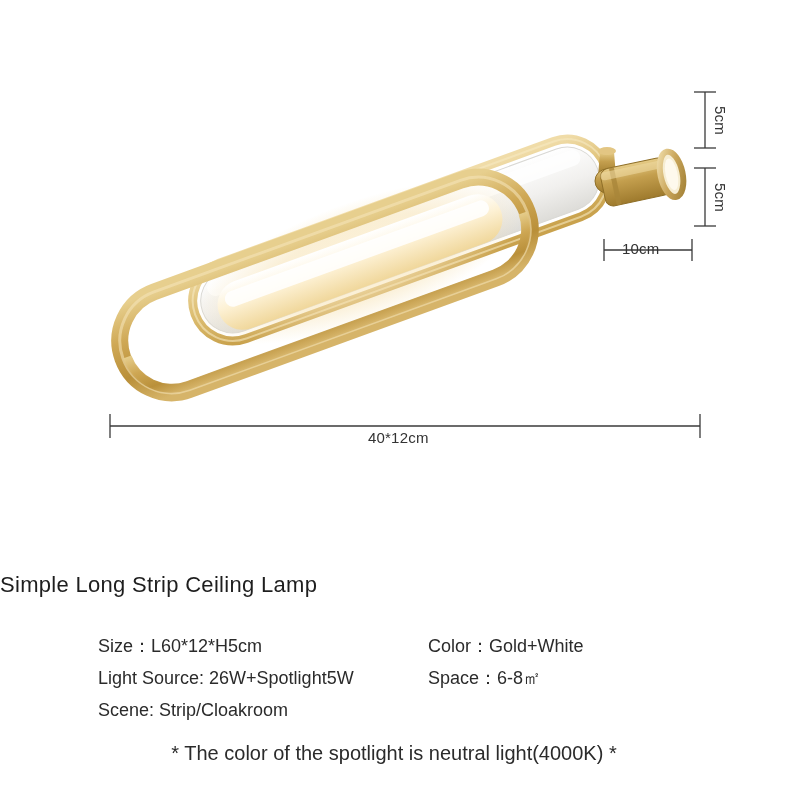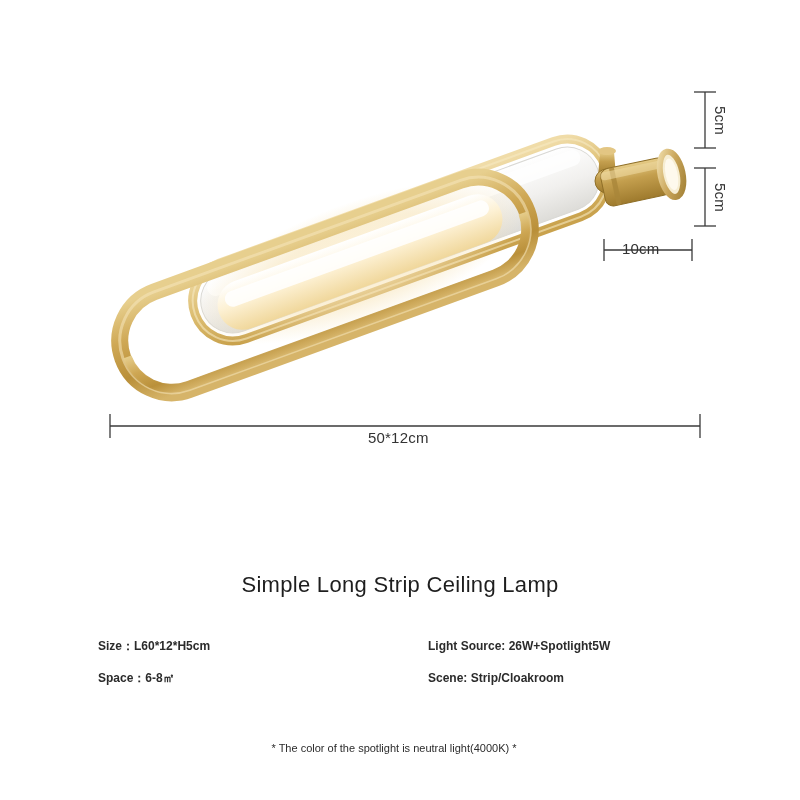--- a/index.html
+++ b/index.html
@@ -46,51 +46,49 @@
     transform-origin: center center;
     transform: rotate(90deg);
   }
 
   
   .title {
     position: absolute;
     top: 572px;
     left: 0;
     width: 800px;
-    text-align: center;
     font-size: 22px;
     color: #1e1e1e;
     letter-spacing: 0.3px;
   }
 
   .specs {
     position: absolute;
     top: 630px;
     left: 98px;
     width: 620px;
     display: grid;
     grid-template-columns: 330px 290px;
     grid-auto-rows: 32px;
     align-items: center;
-    font-size: 12px;
+    font-size: 18px;
     color: #2b2b2b;
-    font-weight: bold;
   }
 
   .spec-cell {
     white-space: nowrap;
   }
 
   .footnote {
     position: absolute;
     top: 742px;
     left: 0;
     width: 788px;
     text-align: center;
-    font-size: 11px;
+    font-size: 20px;
     color: #2b2b2b;
   }
 </style>
 </head>
 <body>
 
 <div id="product-sheet">
 
   <div class="illustration">
     <svg width="800" height="520" viewBox="0 0 800 520" xmlns="http://www.w3.org/2000/svg">
@@ -189,33 +187,34 @@
         <line x1="705" y1="168" x2="705" y2="226"></line>
         <line x1="694" y1="168" x2="716" y2="168"></line>
         <line x1="694" y1="226" x2="716" y2="226"></line>
 
         <line x1="604" y1="250" x2="692" y2="250"></line>
         <line x1="604" y1="239" x2="604" y2="261"></line>
         <line x1="692" y1="239" x2="692" y2="261"></line>
       </g>
     </svg>
 
-    <div class="dim-label" style="left:368px; top:429px;">50*12cm</div>
+    <div class="dim-label" style="left:368px; top:429px;">40*12cm</div>
 
     <div class="dim-label dim-vert" style="left:706px; top:112px;">5cm</div>
 
     <div class="dim-label dim-vert" style="left:706px; top:189px;">5cm</div>
 
     <div class="dim-label" style="left:622px; top:240px;">10cm</div>
   </div>
 
   <div class="title">Simple Long Strip Ceiling Lamp</div>
 
   <div class="specs">
     <div class="spec-cell">Size：L60*12*H5cm</div>
+    <div class="spec-cell">Color：Gold+White</div>
     <div class="spec-cell">Light Source: 26W+Spotlight5W</div>
     <div class="spec-cell">Space：6-8㎡</div>
     <div class="spec-cell">Scene: Strip/Cloakroom</div>
   </div>
 
   <div class="footnote">* The color of the spotlight is neutral light(4000K) *</div>
 
 </div>
 
 </body></html>

